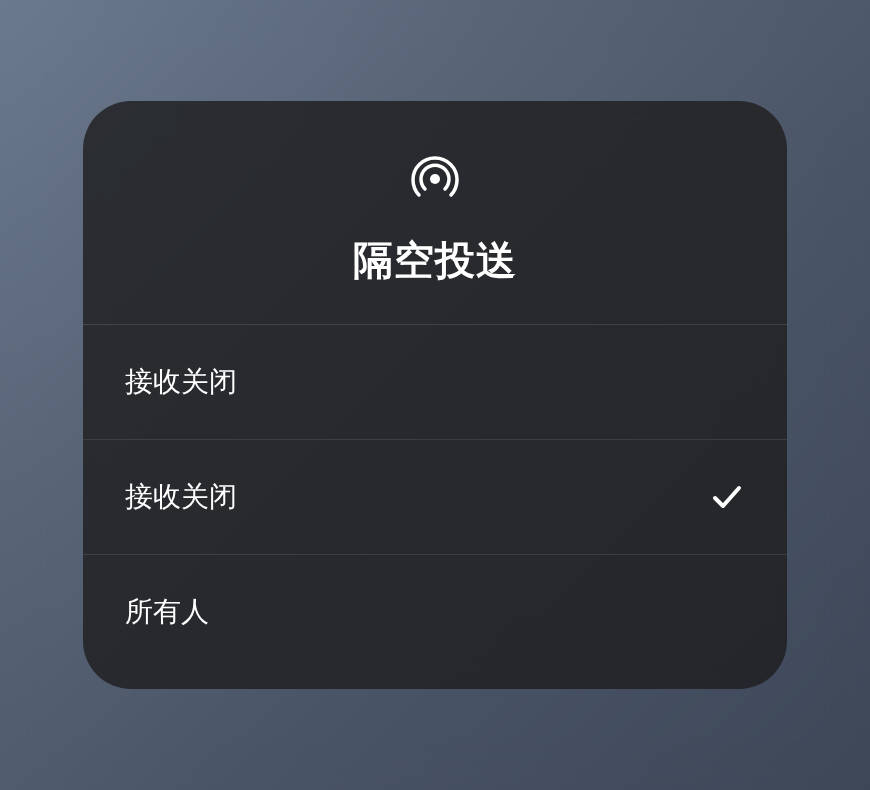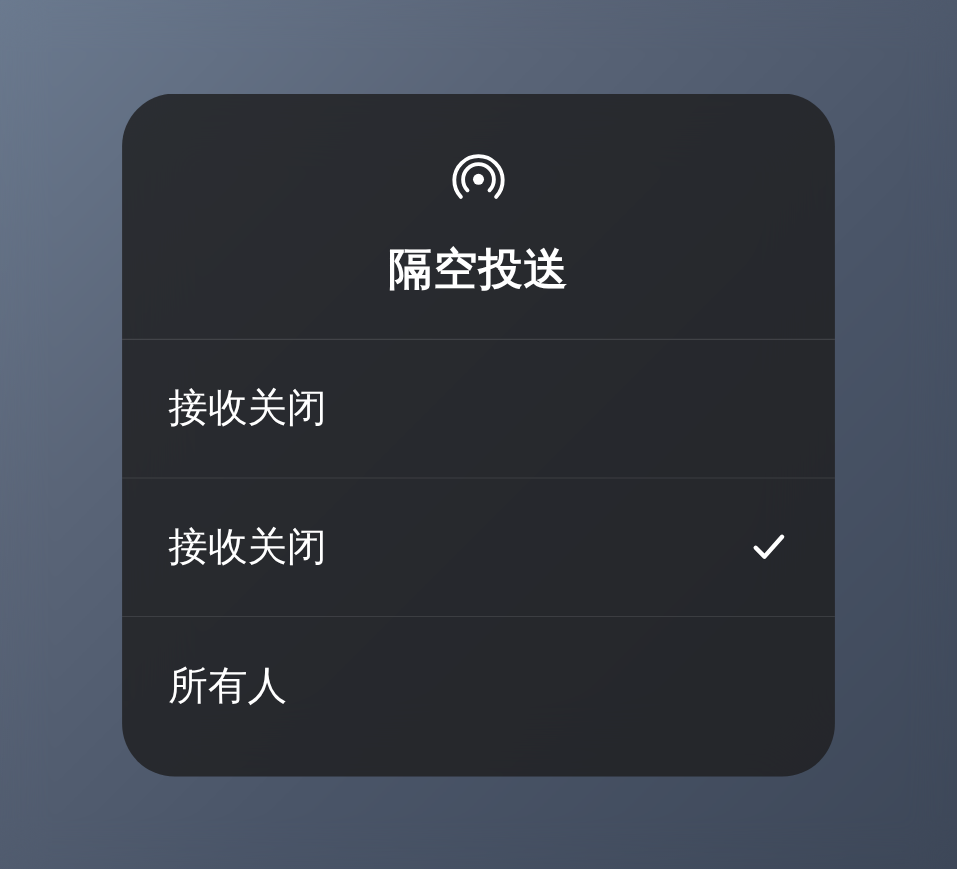--- a/index.html
+++ b/index.html
@@ -25,21 +25,21 @@
       position: absolute;
       top: 0;
       left: 0;
       right: 0;
       bottom: 0;
       backdrop-filter: blur(20px);
     }
     
     .panel {
       position: relative;
-      width: 648px;
+      width: 704px;
       background: rgba(30, 30, 32, 0.82);
       border-radius: 48px;
       overflow: hidden;
       backdrop-filter: blur(30px);
       -webkit-backdrop-filter: blur(30px);
     }
     
     .header {
       display: flex;
       flex-direction: column;
@@ -78,21 +78,21 @@
       cursor: pointer;
     }
     
     .option-item:last-child {
       border-bottom: none;
       padding-bottom: 58px;
     }
     
     .option-label {
       color: #ffffff;
-      font-size: 36px;
+      font-size: 28px;
       font-weight: 400;
     }
     
     .checkmark {
       width: 36px;
       height: 36px;
       display: flex;
       align-items: center;
       justify-content: center;
     }

